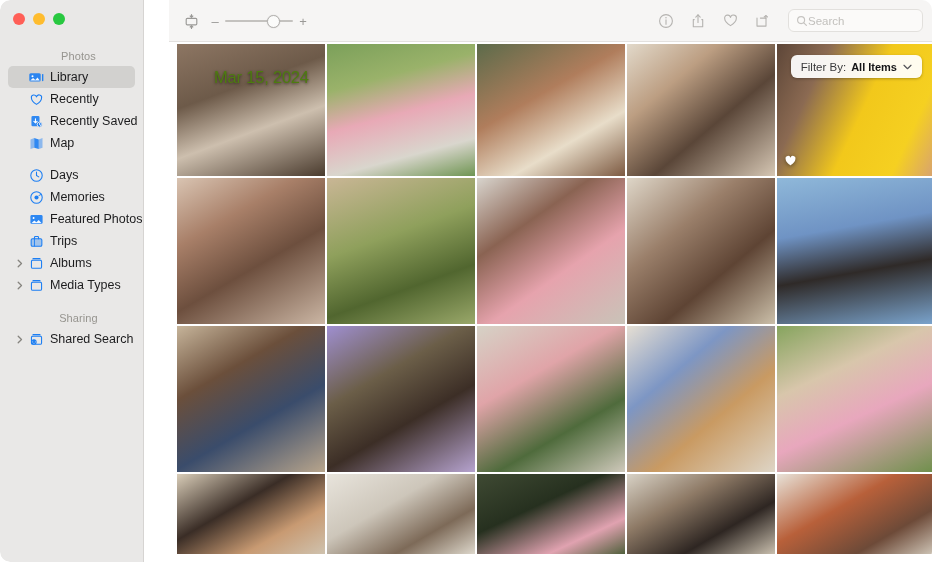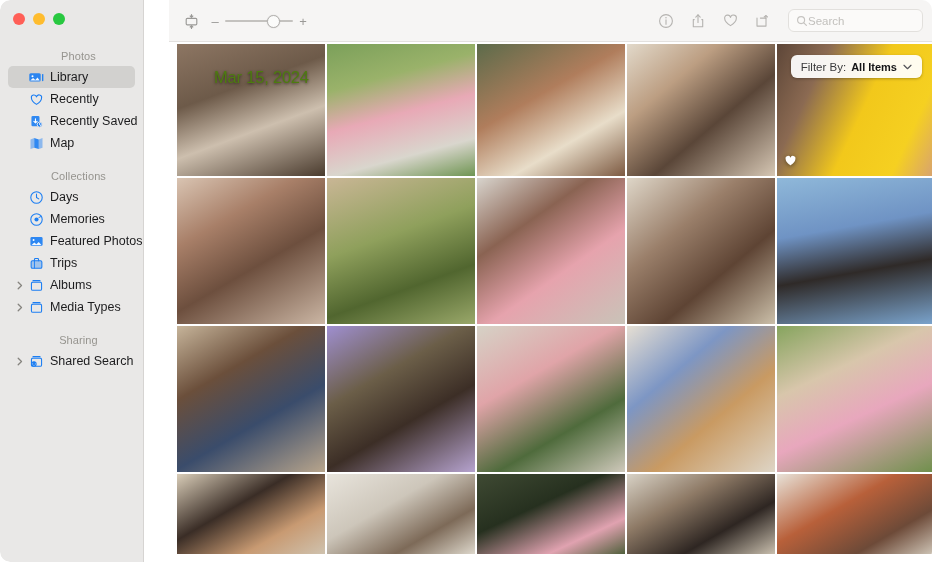--- a/index.html
+++ b/index.html
@@ -199,21 +199,20 @@
           <span class="ico">
             <svg width="15" height="15" viewBox="0 0 16 16" fill="none" stroke="#1c7ef3" stroke-width="1.15" stroke-linecap="round" stroke-linejoin="round">
               <path d="M1.6 3.6L5.6 2.2v10.2L1.6 13.8z" fill="#1c7ef3" stroke="none" opacity=".45"></path>
               <path d="M5.6 2.2l4.8 1.5v10.1L5.6 12.4z" fill="#1c7ef3" stroke="none" opacity=".9"></path>
               <path d="M10.4 3.7l4.0-1.5v10.2l-4.0 1.4z" fill="#1c7ef3" stroke="none" opacity=".45"></path>
             </svg>
           </span>
           <span class="lbl">Map</span>
         </div>
         <div class="sb-gap"></div>
-        <div class="sb-section">Collections</div>
         <div class="sb-item">
           <span class="chev"></span>
           <span class="ico">
             <svg width="15" height="15" viewBox="0 0 16 16" fill="none" stroke="#1c7ef3" stroke-width="1.15" stroke-linecap="round" stroke-linejoin="round">
               <circle cx="8" cy="8" r="6.1"></circle>
               <path d="M8 4.4V8l2.4 1.5"></path>
             </svg>
           </span>
           <span class="lbl">Days</span>
         </div>

